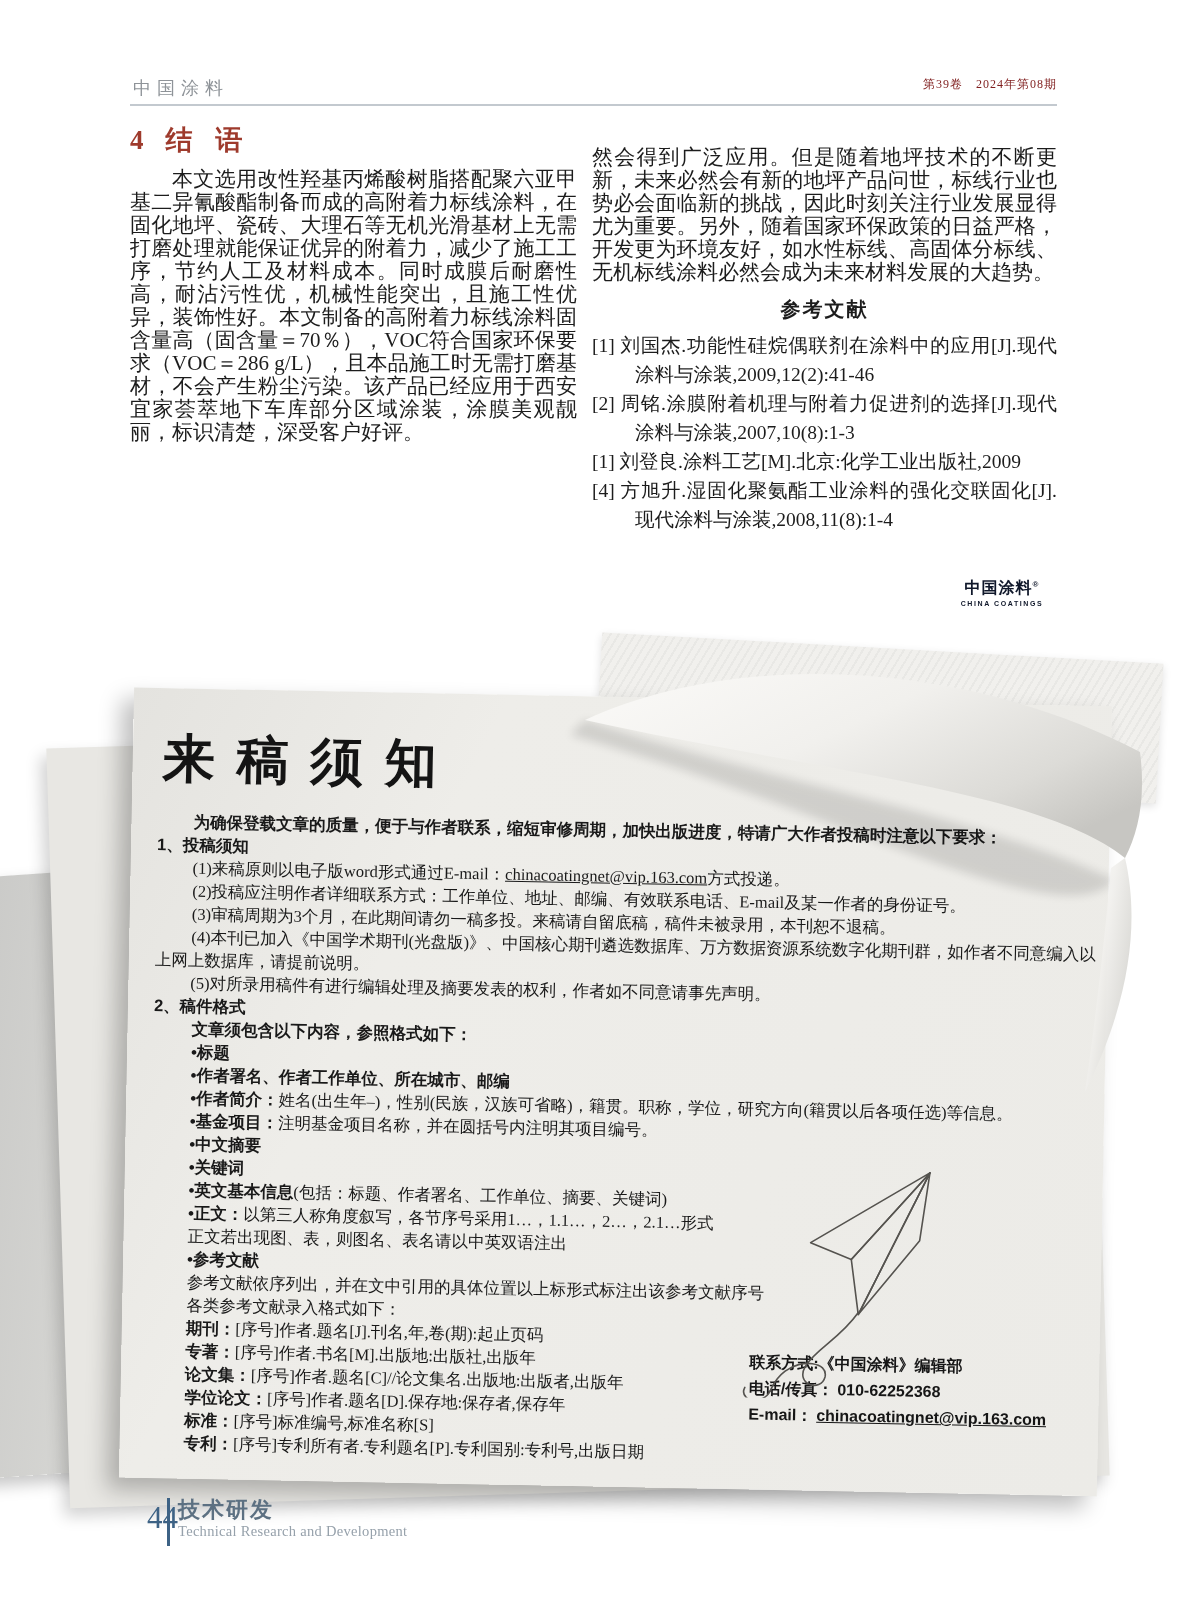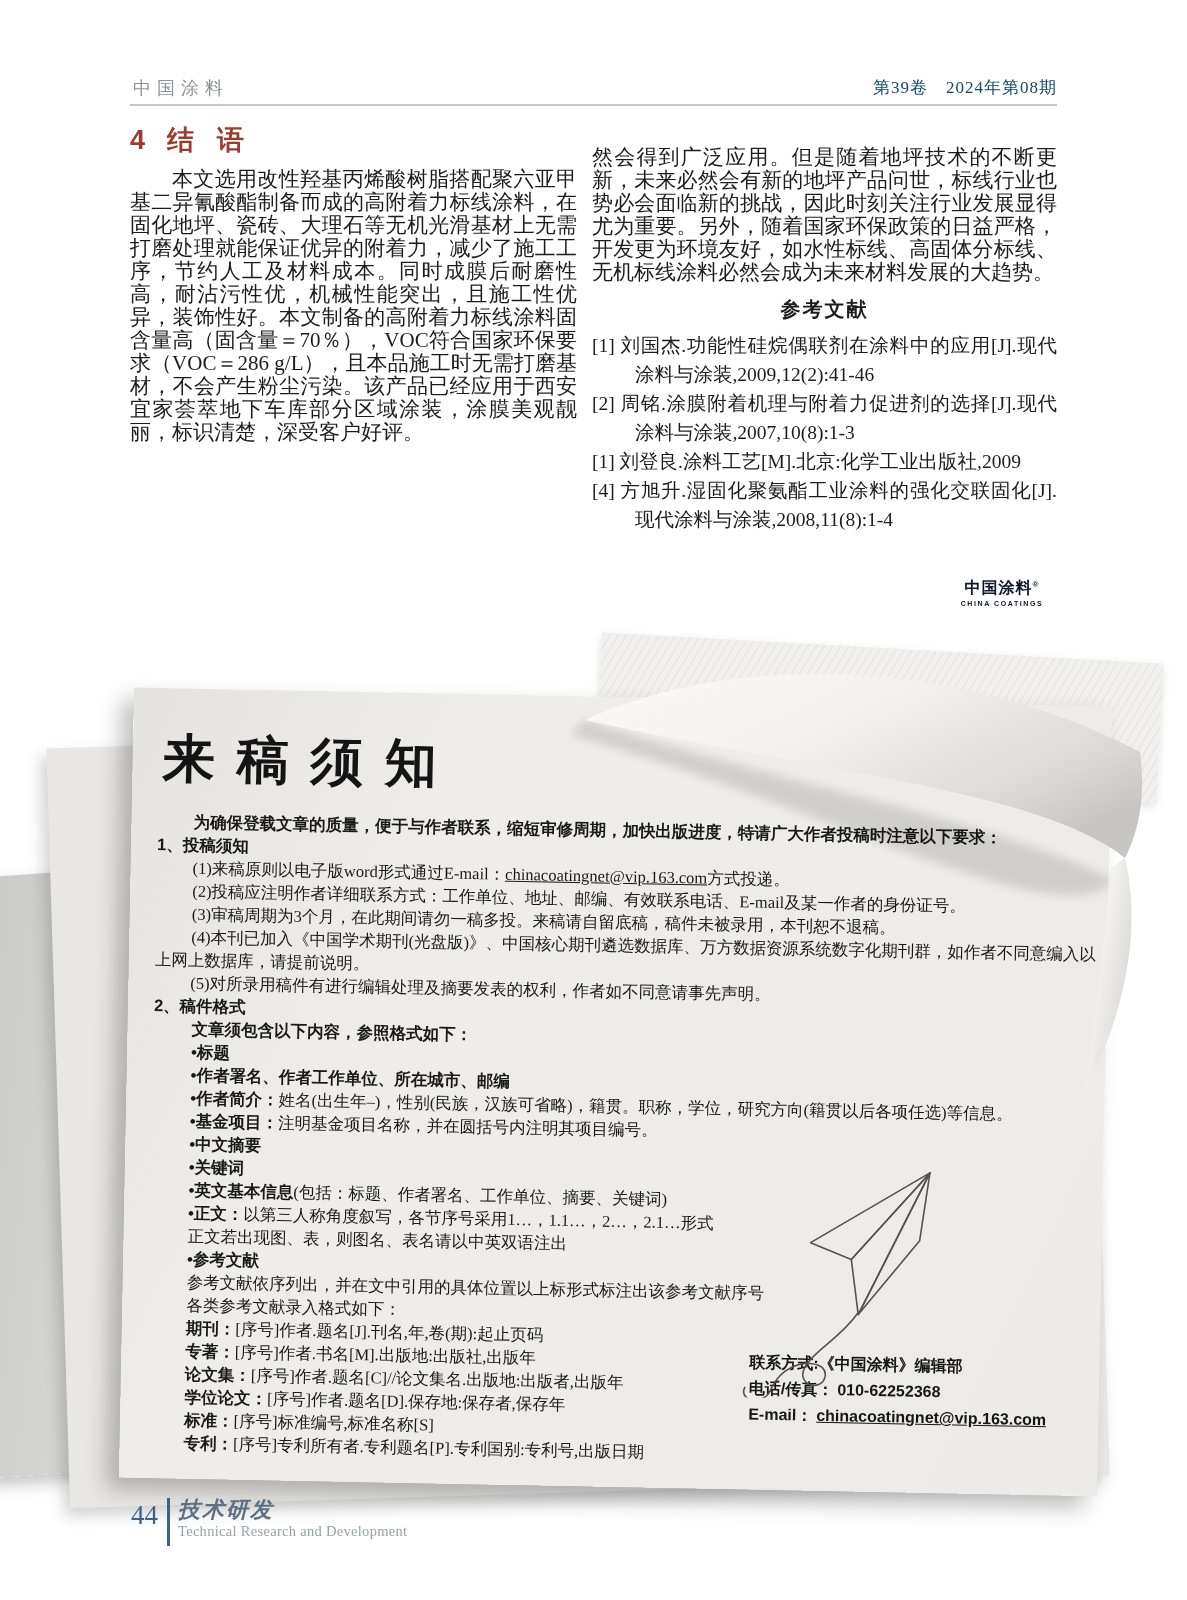--- a/index.html
+++ b/index.html
@@ -1,27 +1,27 @@
 <!DOCTYPE html>
 <html><head>
 <meta charset="utf-8">
 <style>
   html,body{margin:0;padding:0;background:#9a9a9a;}
   .page{position:relative;width:1187px;height:1600px;background:#ffffff;overflow:hidden;
         font-family:"Liberation Serif", serif;color:#1c1c1c;}
 
   
   .hdr-left{position:absolute;left:133px;top:76px;font-size:18px;color:#8e9398;letter-spacing:6px;}
-  .hdr-right{position:absolute;right:130px;top:76px;font-size:17px;color:#0c4a6e;letter-spacing:1px;}
+  .hdr-right{position:absolute;right:130px;top:76px;font-size:12px;color:#7f1d1d;letter-spacing:1px;}
   .hdr-rule{position:absolute;left:130px;top:104px;width:927px;height:2px;background:#c3c9cf;}
 
   
   .col-left{position:absolute;left:130px;top:122px;width:447px;}
   .col-right{position:absolute;left:592px;top:146px;width:465px;}
-  .sec-head{font-family:Liberation Sans, sans-serif;font-weight:bold;font-size:27px;color:#9e3a2c;margin:0 0 10px 0;}
+  .sec-head{font-family:Liberation Serif, serif;font-weight:bold;font-size:27px;color:#9e3a2c;margin:0 0 10px 0;}
   .sec-head .num{margin-right:22px;}
   .sec-head .ttl{letter-spacing:0.85em;}
   .art-p{margin:0;font-size:21px;line-height:23px;text-align:justify;text-indent:2em;}
   .art-p.noindent{text-indent:0;}
   .ref-title{font-family:"Liberation Sans",sans-serif;font-weight:bold;font-size:20px;text-align:center;margin:12px 0 8px 0;letter-spacing:2px;}
   .ref-item{margin:0;font-size:19.5px;line-height:29px;text-align:justify;padding-left:2.2em;text-indent:-2.2em;}
 
   
   .brand{position:absolute;left:960px;top:578px;width:84px;text-align:center;color:#0f172a;}
   .brand .cn{font-family:"Liberation Sans",sans-serif;font-weight:bold;font-size:16px;letter-spacing:1px;white-space:nowrap;}
@@ -54,23 +54,23 @@
   .ind0{margin-left:0;}
   .ind1{margin-left:38px;}
   .item{text-indent:36px;margin-left:0;}
   .intro{text-indent:36px;}
   .email{text-decoration:underline;}
   .contact{position:absolute;left:628px;top:650px;width:340px;font-size:16px;line-height:26px;color:#161616;}
   .contact .row{white-space:nowrap;}
   .plane-svg{position:absolute;left:610px;top:438px;width:250px;height:260px;pointer-events:none;}
 
   
-  .foot-page{position:absolute;left:131px;top:1500px;font-size:27px;color:#3d6285;}
+  .foot-page{position:absolute;left:147px;top:1500px;font-size:31px;color:#3d6285;}
   .foot-bar{position:absolute;left:167px;top:1498px;width:3px;height:48px;background:#3d6285;}
-  .foot-cn{position:absolute;left:178px;top:1495px;font-family:"Liberation Sans",sans-serif;font-weight:bold;font-size:22px;color:#5c7082;letter-spacing:2px;font-style:italic;}
+  .foot-cn{position:absolute;left:178px;top:1495px;font-family:"Liberation Sans",sans-serif;font-weight:bold;font-size:22px;color:#5c7082;letter-spacing:2px;}
   .foot-en{position:absolute;left:178px;top:1523px;font-size:14.5px;color:#96a1ab;letter-spacing:0.3px;}
 </style>
 </head>
 <body>
 
 <div class="page">
 
   <div class="hdr-left">中国涂料</div>
   <div class="hdr-right">第39卷　2024年第08期</div>
   <div class="hdr-rule"></div>

